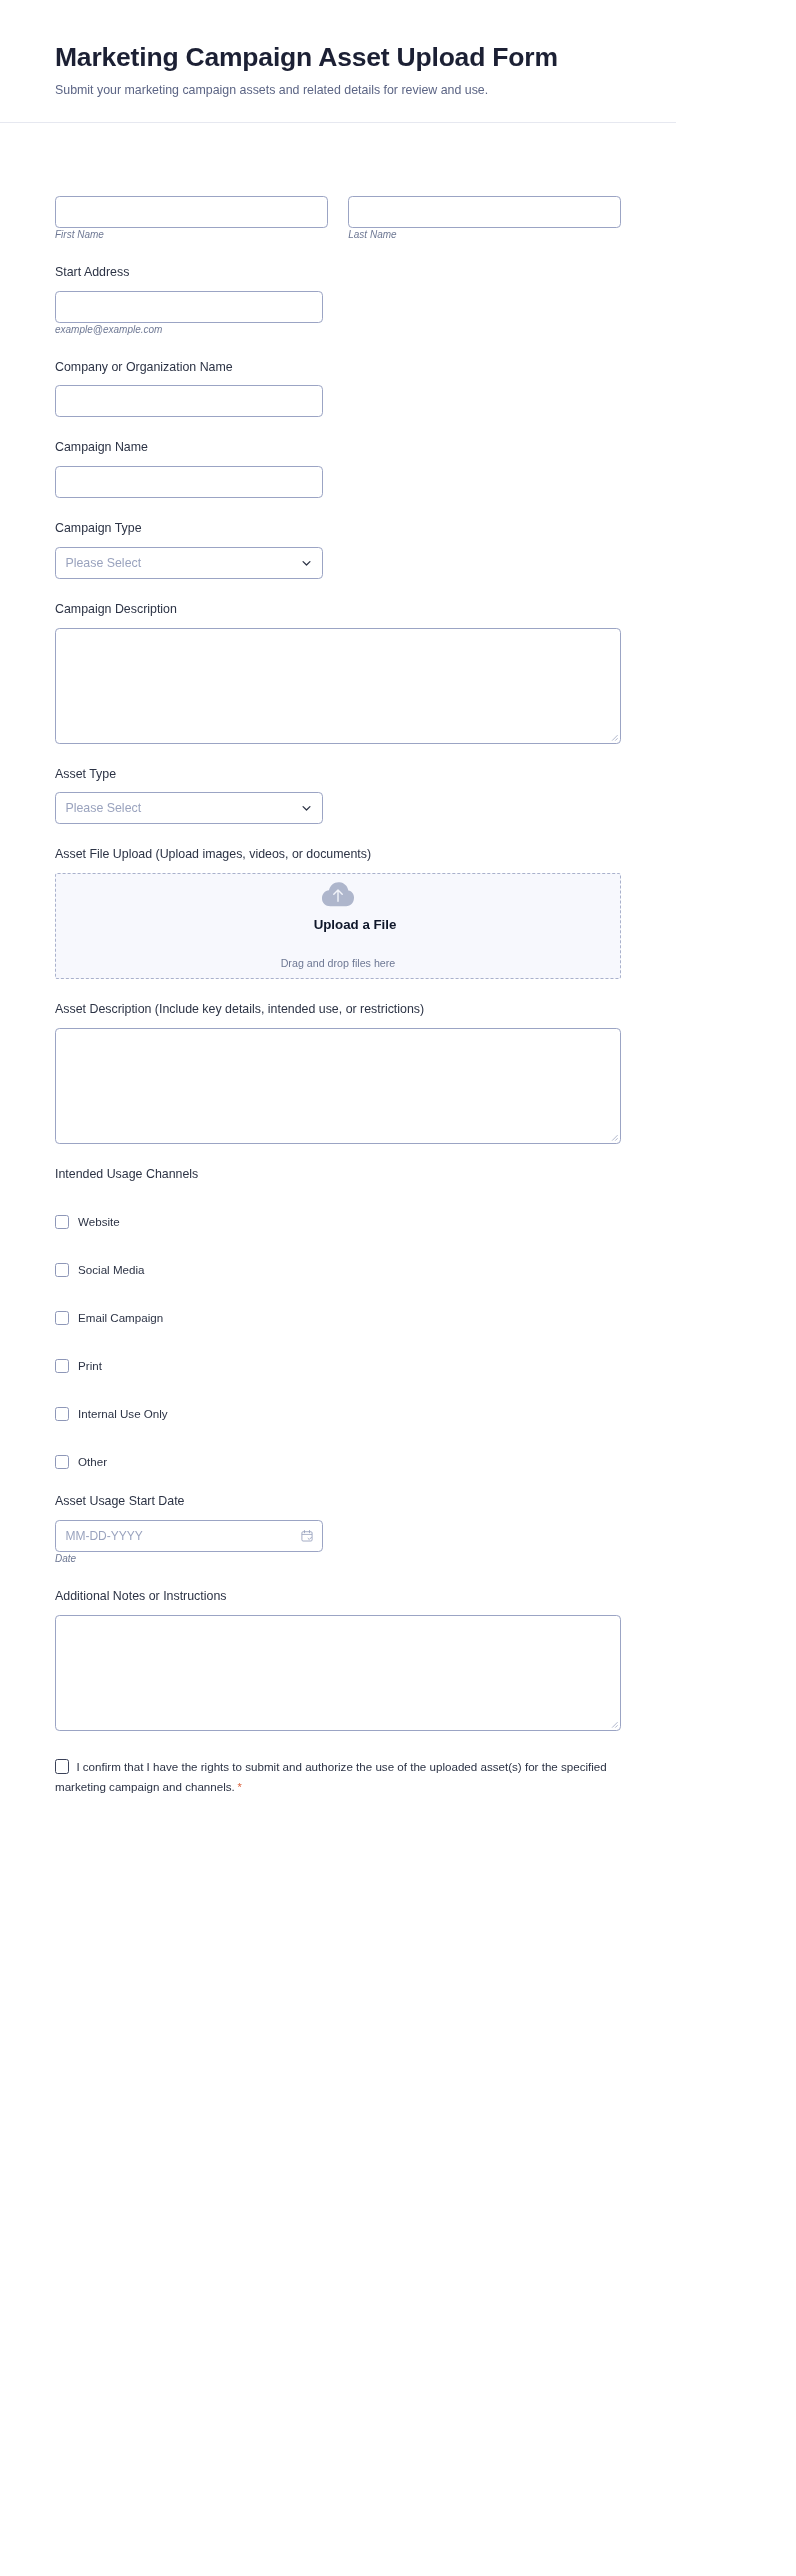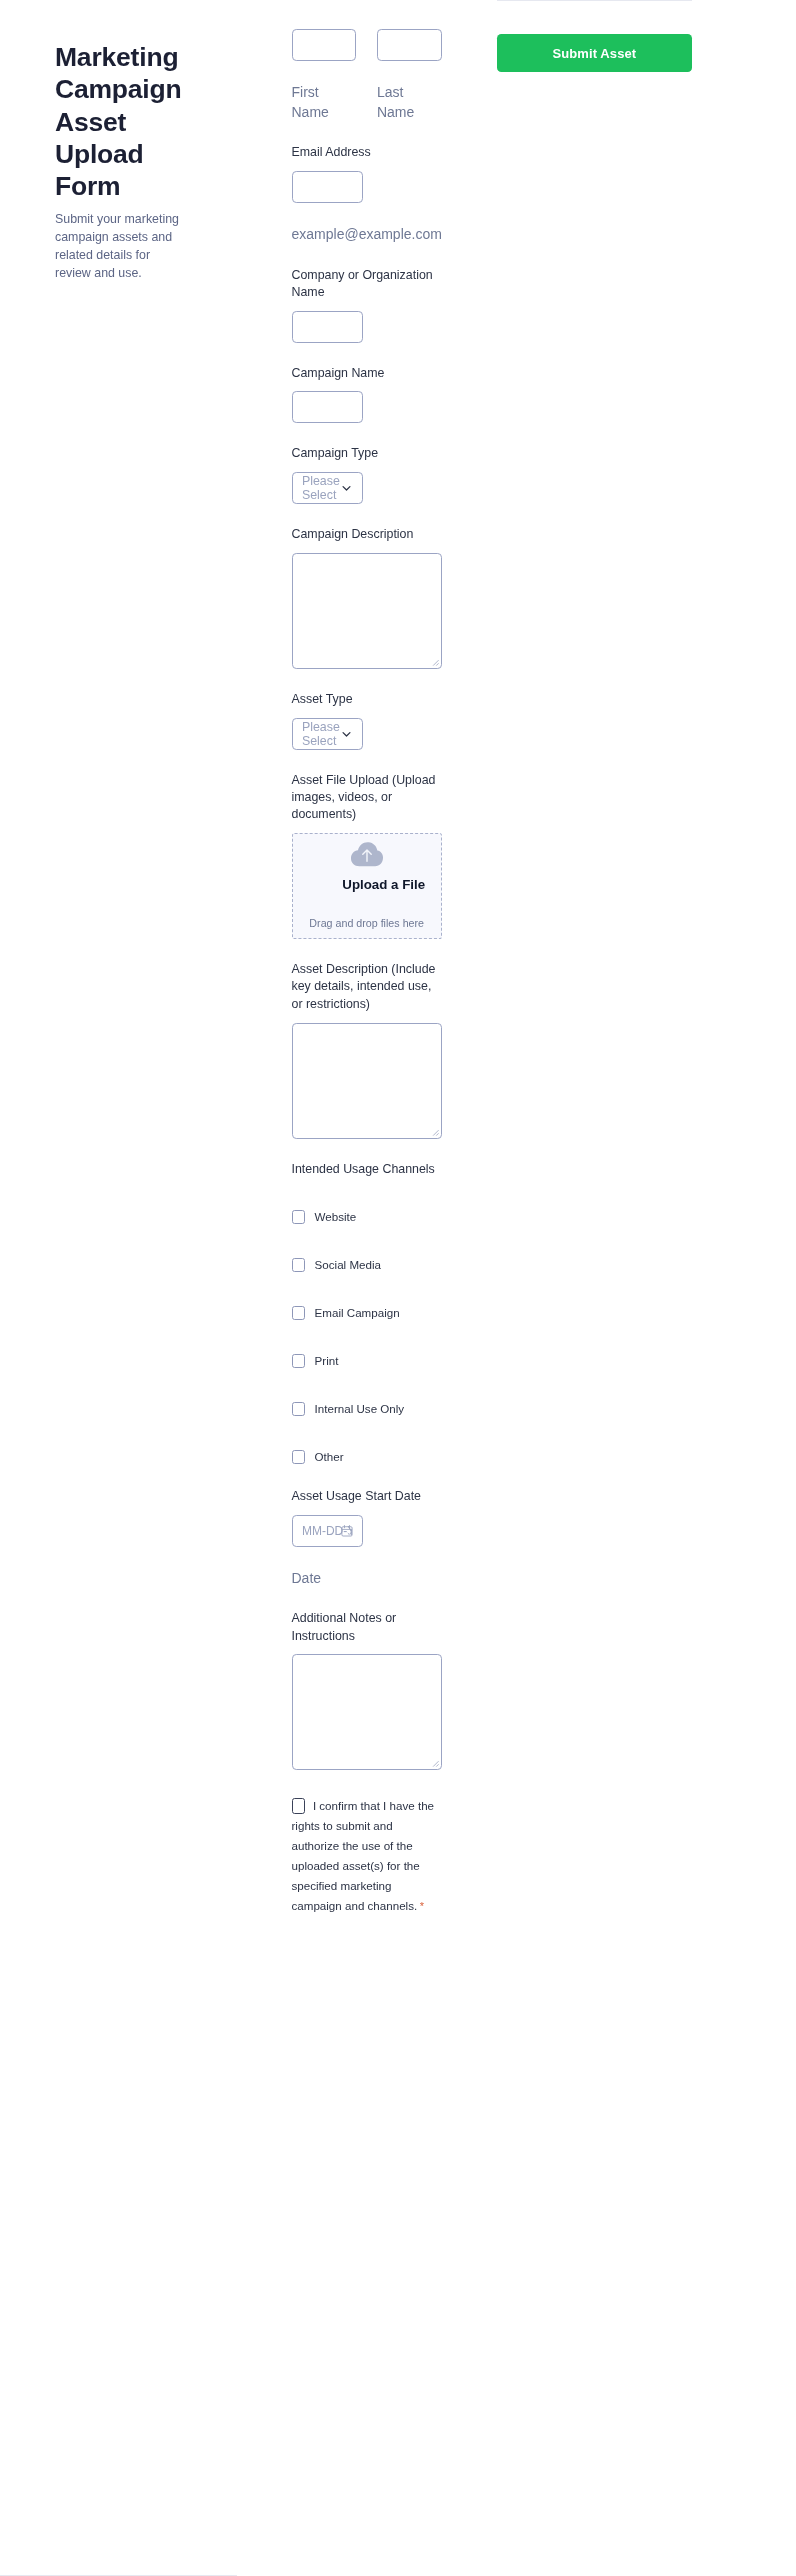--- a/index.html
+++ b/index.html
@@ -10,21 +10,22 @@
     font-family: "Liberation Sans", sans-serif;
     color: #2C3345;
     -webkit-font-smoothing: antialiased;
   }
 
   .form-page {
     width: 676px;
     min-height: 2576px;
     background: #ffffff;
     display: flex;
-    flex-direction: row;
+    flex-direction: column;
+    gap: 44px;
   }
 
   
   .form-header {
     padding: 41px 55px 22px 55px;
     border-bottom: 0.9px solid #E6E8F0;
   }
   .form-title {
     font-size: 26.5px;
     font-weight: bold;
@@ -49,24 +50,25 @@
   .field-block { margin-bottom: 22px; }
   .field-label {
     display: block;
     font-size: 12.4px;
     line-height: 1.4;
     color: #2C3345;
     margin-bottom: 9.4px;
   }
   .sub-label {
     display: block;
-    font-size: 14px;
+    font-size: 10px;
     line-height: 1.4;
     color: #6E7894;
-    margin-top: 22px;
+    margin-top: 0;
+    font-style: italic;
   }
   .req-star {
     color: #D9603A;
     font-size: 11px;
     margin-left: 2.6px;
   }
 
   
   .text-input {
     display: block;
@@ -277,21 +279,21 @@
           <span class="sub-label">First Name</span>
         </div>
         <div class="col">
           <input class="text-input" type="text" value="" style="">
           <span class="sub-label">Last Name</span>
         </div>
       </div>
     </div>
 
     <div class="field-block">
-      <span class="field-label">Email Address</span>
+      <span class="field-label">Start Address</span>
       <div class="half">
         <input class="text-input" type="text" value="" style="">
         <span class="sub-label">example@example.com</span>
       </div>
     </div>
 
     <div class="field-block">
       <span class="field-label">Company or Organization Name</span>
       <div class="half">
         <input class="text-input" type="text" value="" style="">
@@ -419,18 +421,15 @@
     </div>
 
     <div class="consent-block">
       <div class="consent-row">
         <span class="consent-box"></span><span class="checkbox-text">I confirm that I have the rights to submit and authorize the use of the uploaded asset(s) for the specified marketing campaign and channels.</span><span class="req-star">*</span>
       </div>
     </div>
 
   </div>
 
-  <div class="form-footer">
-    <button class="submit-btn">Submit Asset</button>
-  </div>
 
 </div>
 
 
 </body></html>

